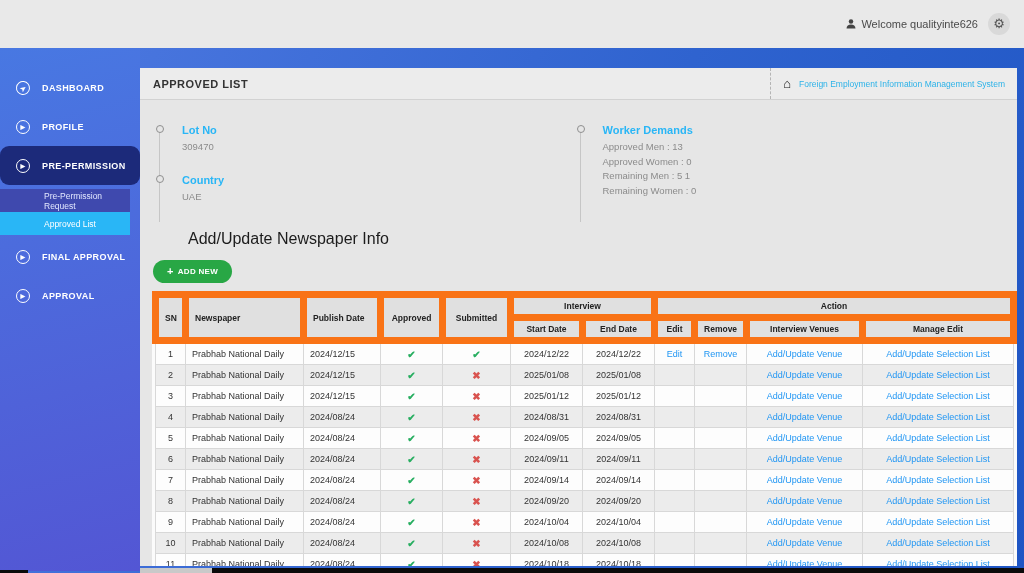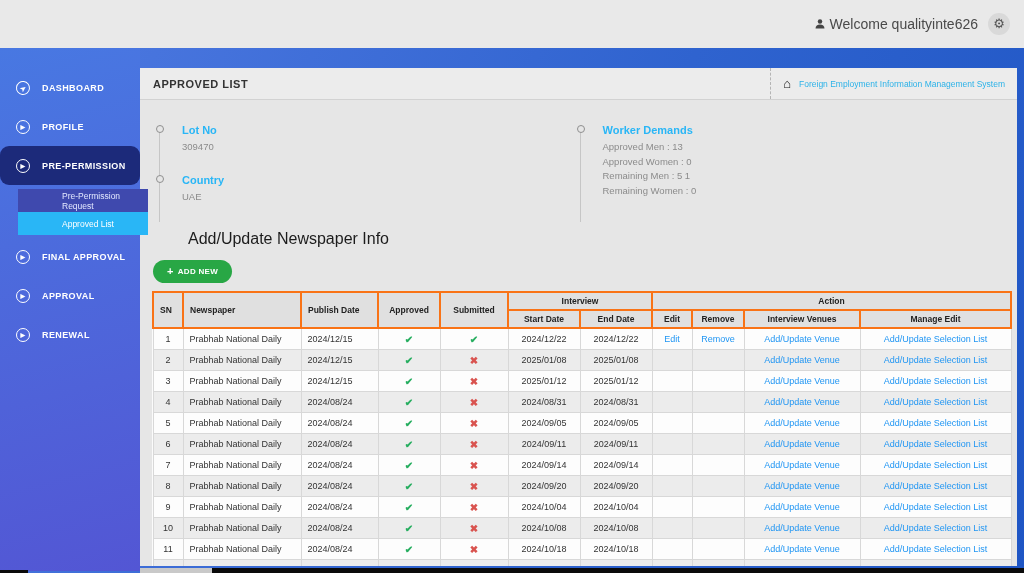--- a/index.html
+++ b/index.html
@@ -1,35 +1,35 @@
 <!DOCTYPE html>
 <html><head>
 <meta charset="utf-8">
 <style>
   * { margin:0; padding:0; box-sizing:border-box; }
   html,body { width:1024px; height:573px; overflow:hidden; font-family:"Liberation Sans", sans-serif; }
   .screen { position:relative; width:1024px; height:573px; background:#000; }
 
   
   .topbar { position:absolute; top:0; left:0; width:1024px; height:48px; background:#e9e9e9; display:flex; align-items:center; justify-content:flex-end; padding-right:14px; gap:10px; z-index:5; }
-  .welcome { font-size:14px; color:#4a4a4a; display:flex; align-items:center; gap:4px; }
+  .welcome { font-size:11px; color:#4a4a4a; display:flex; align-items:center; gap:4px; }
   .person-glyph svg { display:block; }
   .settings-btn { width:22px; height:22px; border-radius:50%; background:#d9d9d9; border:none; color:#555; font-size:13px; line-height:22px; text-align:center; cursor:pointer; }
 
   
   .app-bg { position:absolute; top:48px; left:0; right:0; bottom:0; background:linear-gradient(115deg,#4e79e1 0%,#2f63cf 55%,#1e55c4 100%); }
 
   
   .sidebar { position:absolute; top:48px; left:0; width:140px; bottom:2px; background:linear-gradient(165deg,#4878e2 0%,#5356d4 100%); z-index:4; }
   .nav { padding-top:20px; }
   .nav-item { height:39px; display:flex; align-items:center; gap:12px; padding-left:16px; color:#fff; font-size:9px; font-weight:bold; letter-spacing:.4px; cursor:pointer; }
   .nav-item.active { background:#1c2a7a;border-radius:9px; }
   .circle-icon { width:14px; height:14px; min-width:14px; border:1.6px solid #fff; border-radius:50%; display:flex; align-items:center; justify-content:center; color:#fff; font-size:6px; line-height:1; }
   .circle-icon.dash { font-size:7px; transform:rotate(-38deg); }
-  .submenu { margin-top:4px; margin-bottom:2px;margin-left:18px; }
+  .submenu { margin-top:4px; margin-bottom:2px; }
   .submenu-item { width:130px; height:23px; display:flex; align-items:center; padding-left:44px; font-size:8.5px; color:#e3e8ff; background:#3f49ae; cursor:pointer; }
   .submenu-item.selected { background:#29b6f6; color:#fff; }
 
   
   .panel { position:absolute; top:68px; left:140px; right:7px; bottom:7px; background:#e6e6e6; overflow:hidden; z-index:3; }
   .panel-header { height:32px; background:#ececec; border-bottom:1px solid #d2d2d2; display:flex; align-items:center; justify-content:space-between; padding:0 0 0 13px; }
   .panel-title { font-size:11px; font-weight:bold; color:#333; letter-spacing:.5px; }
   .crumb { display:flex; align-items:center; gap:8px; height:100%; border-left:1px dashed #b5b5b5; padding:0 12px; }
   .home-icon { font-size:13px; color:#111; font-weight:bold; line-height:1; }
   .crumb-link { font-size:8.5px; color:#2bb2e8; text-decoration:none; cursor:pointer; }
@@ -46,21 +46,21 @@
 
   
   .section-title { font-size:16px; font-weight:500; color:#1c1c1c; padding:2px 0 0 13px;margin-left:35px; }
   .addnew-row { padding:12px 0 8px 13px; }
   .btn-addnew { display:inline-flex; align-items:center; gap:4px; background:#28a745; color:#fff; border:none; border-radius:13px; font-size:8px; font-weight:bold; letter-spacing:.3px; padding:6px 14px; cursor:pointer; }
   .btn-addnew .plus { font-size:11px; font-weight:bold; line-height:1; }
 
   
   .tbl-wrap { padding:0 0 0 12px; }
   table { border-collapse:collapse; table-layout:fixed; width:858px; background:#fbfbfb; }
-  th { background:#e0e0e0; border:2px solid #f97316; font-size:8.5px; font-weight:bold; color:#222; padding:3px 6px; text-align:center; }
+  th { background:#e0e0e0; border:7px solid #f97316; font-size:8.5px; font-weight:bold; color:#222; padding:3px 6px; text-align:center; }
   th.l { text-align:left;margin-left:33px; }
   td { border:1px solid #d8d8d8; font-size:9px; color:#333; padding:4.5px 6px; text-align:center; white-space:nowrap; overflow:hidden; }
   td.l { text-align:left; }
   tbody tr:nth-child(even) td { background:#ececec; }
   tbody tr:nth-child(odd) td { background:#fdfdfd; }
   td.ok { color:#27ae60; font-weight:bold; font-size:10px; }
   td.no { color:#d9534f; font-weight:bold; font-size:10px; }
   td.tbl-link { color:#2196f3; cursor:pointer; }
 
   
@@ -110,24 +110,20 @@
           <span>Approved List</span>
         </div>
       </div>
       <div class="nav-item">
         <span class="circle-icon">▶</span>
         <span>FINAL APPROVAL</span>
       </div>
       <div class="nav-item">
         <span class="circle-icon">▶</span>
         <span>APPROVAL</span>
-      </div>
-      <div class="nav-item">
-        <span class="circle-icon">▶</span>
-        <span>RENEWAL</span>
       </div>
     </div>
   </div>
 
   <div class="panel">
 
     <div class="panel-header">
       <div class="panel-title">APPROVED LIST</div>
       <div class="crumb">
         <span class="home-icon">⌂</span>

